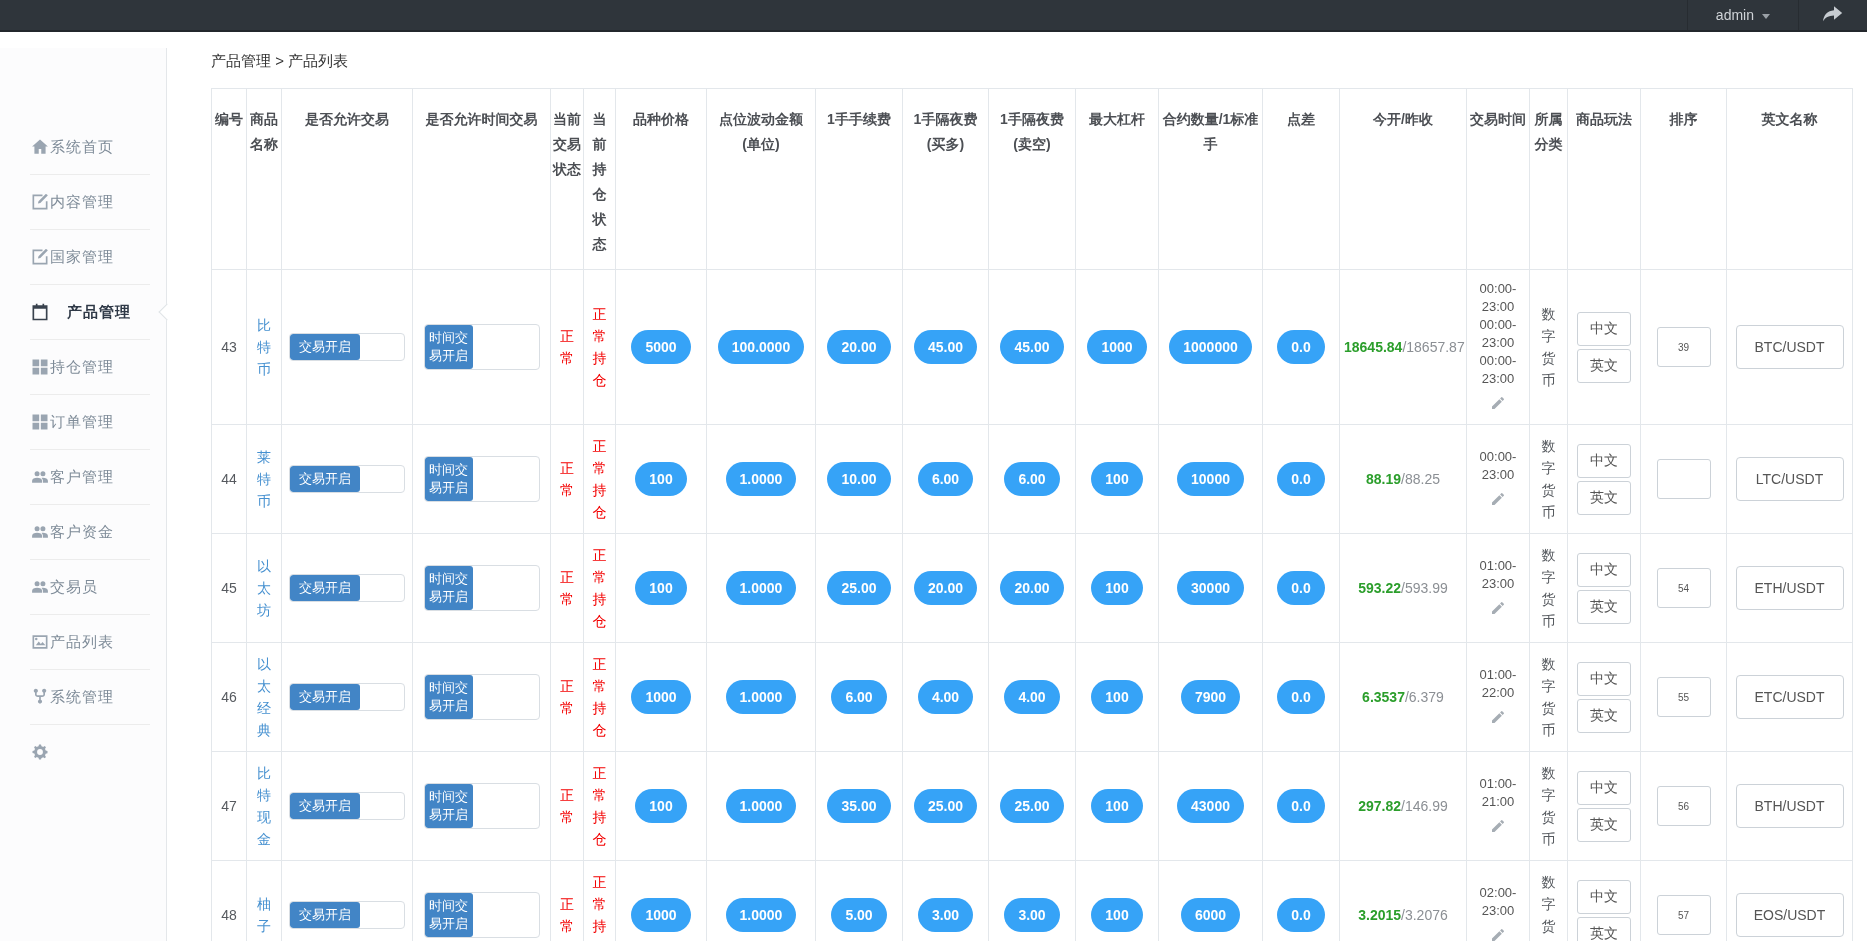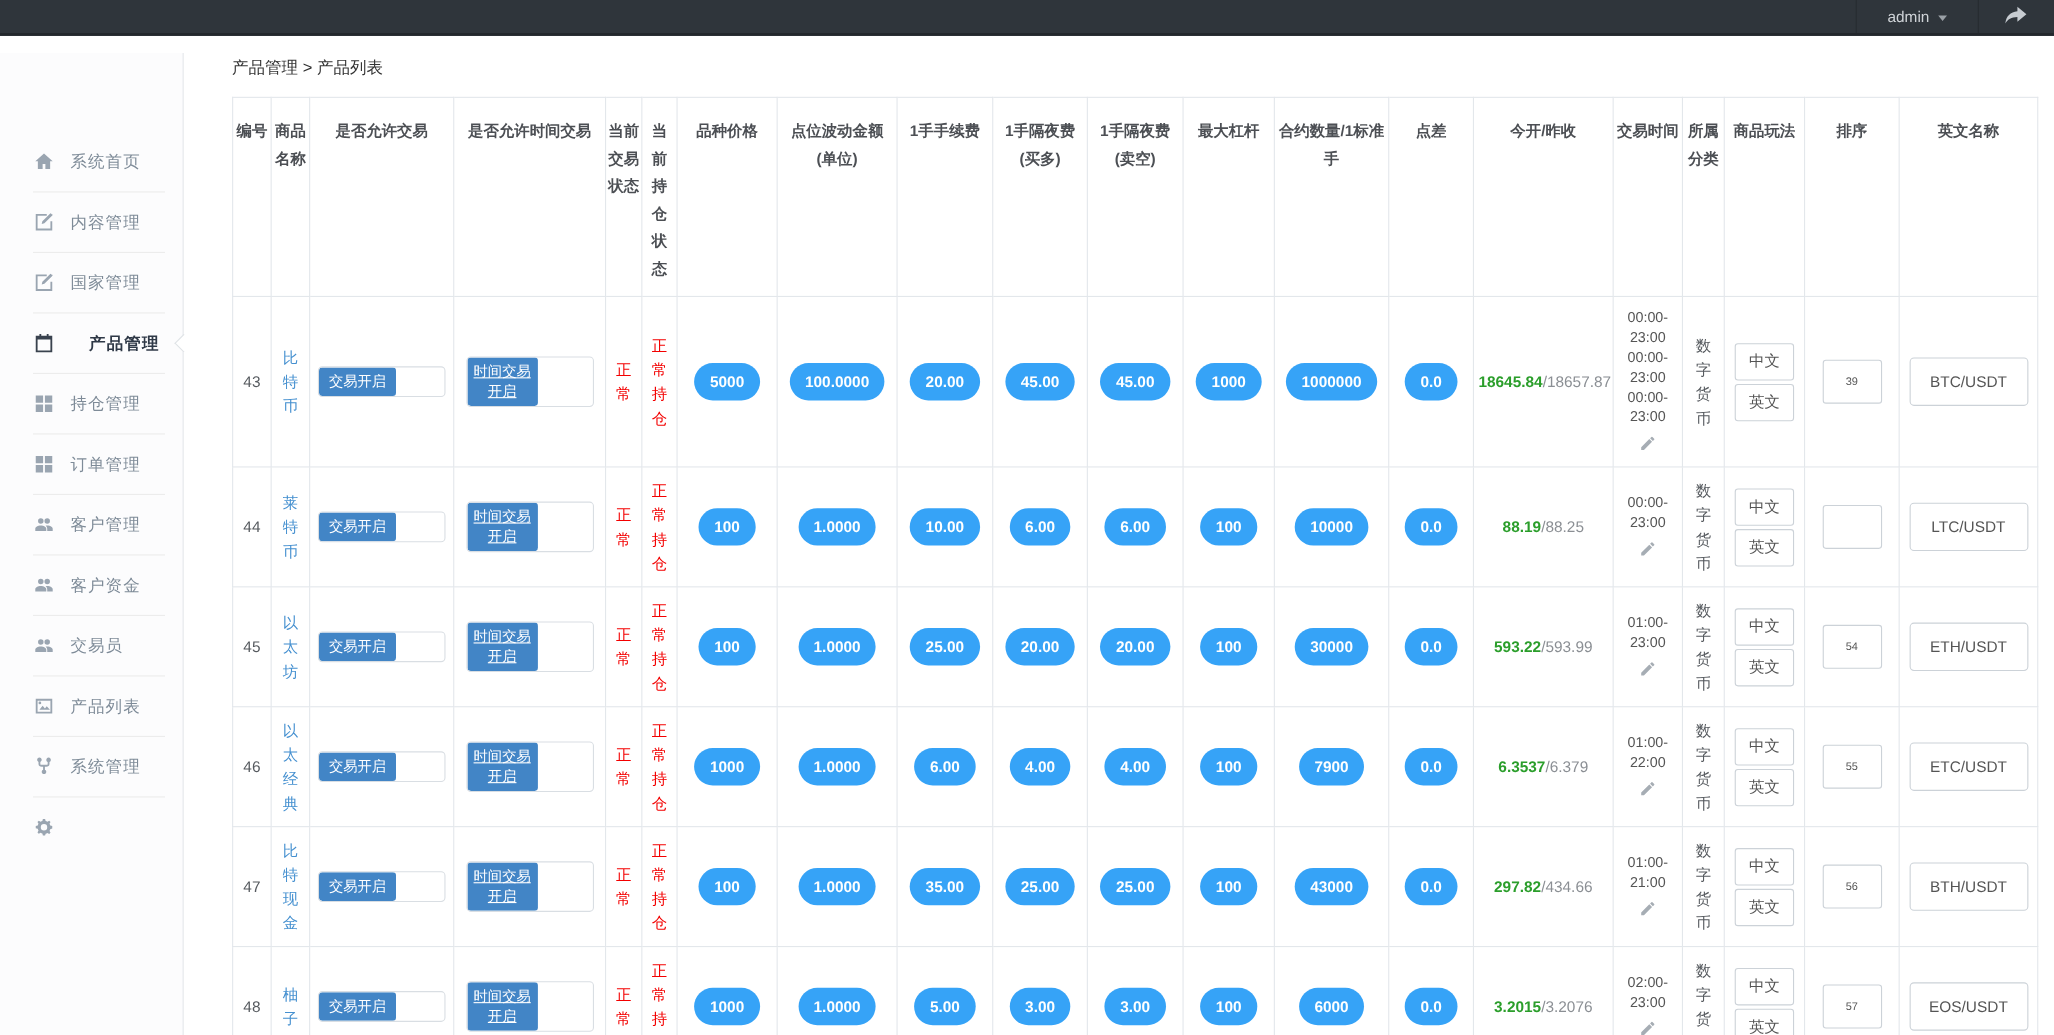--- a/index.html
+++ b/index.html
@@ -14,21 +14,21 @@
     border-left:1px solid #272c31; border-right:1px solid #272c31;
     color:#cfd3d7; font-size:14px; cursor:pointer; }
   .caret { width:0; height:0; border-left:4px solid transparent;
     border-right:4px solid transparent; border-top:5px solid #9aa0a6; margin-top:2px; }
   .tb-share { display:flex; align-items:center; padding:0 22px; cursor:pointer; }
 
   
   .sidebar { position:fixed; top:48px; left:0; bottom:0; width:167px;
     background:#fcfcfd; border-right:1px solid #e4e7ea; padding-top:72px; z-index:10; }
   .sep { border-top:1px solid #ececec; margin:0 16px 0 30px; }
-  .side-item { position:relative; display:flex; align-items:center; gap:14px;
+  .side-item { position:relative; display:flex; align-items:center; 
     padding:17px 0 17px 30px; cursor:pointer; }
   .sicon { width:20px; height:20px; display:inline-flex; }
   .sicon svg { width:20px; height:20px; fill:#9aa5b1; }
   .slabel { font-size:15px; color:#7e8b98; letter-spacing:1px; }
   .side-item.active .slabel { color:#2f3947; font-weight:bold;margin-left:17px; }
   .side-item.active .sicon svg { fill:#39424e; }
   .notch { position:absolute; right:-7px; top:50%; width:12px; height:12px;
     background:#fff; transform:translateY(-50%) rotate(45deg);
     border-left:1px solid #dfe3e6; border-bottom:1px solid #dfe3e6; }
   .subnav { padding:2px 0 12px 0; }
@@ -51,21 +51,21 @@
   .status-red { color:#f30000; }
 
   .switch { display:inline-flex; align-items:stretch; background:#fff;
     border:1px solid #d9dee3; border-radius:4px; overflow:hidden; cursor:pointer; }
   .switch .on { background:#4285c6; color:#fff; font-size:13px;
     display:flex; align-items:center; justify-content:center;
     border-radius:3px; text-align:center; }
   .switch.sm { width:116px; height:28px; }
   .switch.sm .on { width:70px; }
   .switch.lg { width:116px; height:46px; }
-  .switch.lg .on { width:64px; line-height:18px; word-break:break-all; padding:4px 3px;text-decoration:underline; }
+  .switch.lg .on { width:48px; line-height:18px; word-break:break-all; padding:4px 3px; }
 
   .pill { display:inline-block; background:#36a3f7; color:#fff; font-weight:bold;
     font-size:14px; padding:9px 14px; min-width:40px; border-radius:20px; cursor:pointer; }
 
   .c-open b { color:#2b9e2b; font-weight:bold; }
   .c-open span { color:#8b8f94; }
 
   .c-time div { width:54px; margin:0 auto; font-size:13px; color:#555; line-height:18px; }
   .edit-pencil { margin-top:7px; display:inline-block; cursor:pointer; }
 
@@ -410,21 +410,21 @@
           <td><span class="vstack status-red">正常</span></td>
           <td><span class="vstack status-red">正常持仓</span></td>
           <td><span class="pill">100</span></td>
           <td><span class="pill">1.0000</span></td>
           <td><span class="pill">35.00</span></td>
           <td><span class="pill">25.00</span></td>
           <td><span class="pill">25.00</span></td>
           <td><span class="pill">100</span></td>
           <td><span class="pill">43000</span></td>
           <td><span class="pill">0.0</span></td>
-          <td class="c-open"><b>297.82</b><span>/434.66</span></td>
+          <td class="c-open"><b>297.82</b><span>/146.99</span></td>
           <td class="c-time"><div>01:00-21:00</div><span class="edit-pencil"><svg viewBox="0 0 24 24" width="16" height="16" fill="#a6adb4">
                 <path d="M3 17.25V21h3.75L17.8 9.94l-3.75-3.75L3 17.25zM20.7 7.04a1 1 0 0 0 0-1.41l-2.34-2.34a1 1 0 0 0-1.41 0l-1.83 1.83 3.75 3.75 1.83-1.83z"></path>
               </svg></span></td>
           <td><span class="vstack">数字货币</span></td>
           <td>
             <button class="play-btn">中文</button>
             <button class="play-btn">英文</button>
           </td>
           <td><input class="sort-input" value="56" style=""></td>
           <td>

